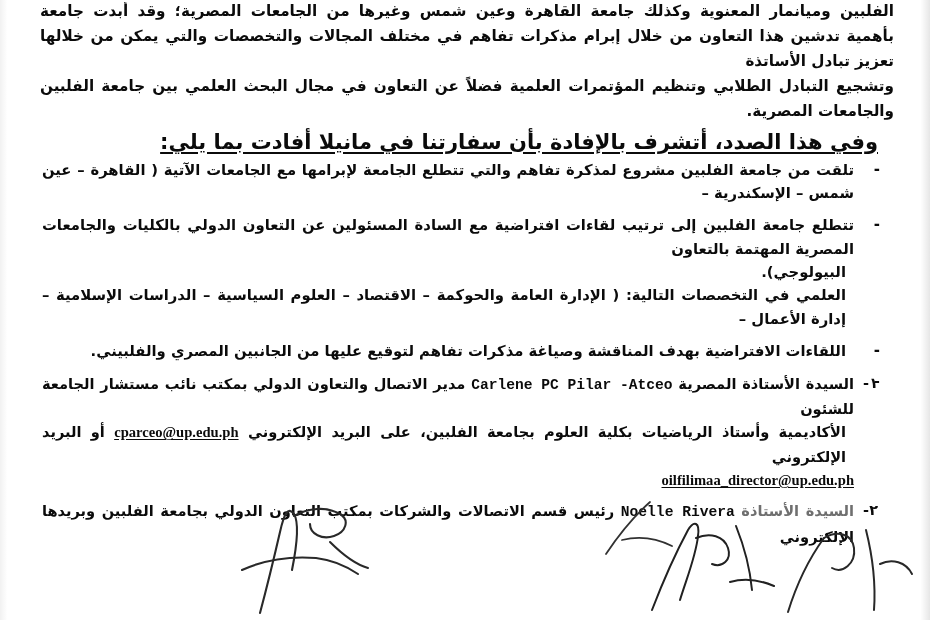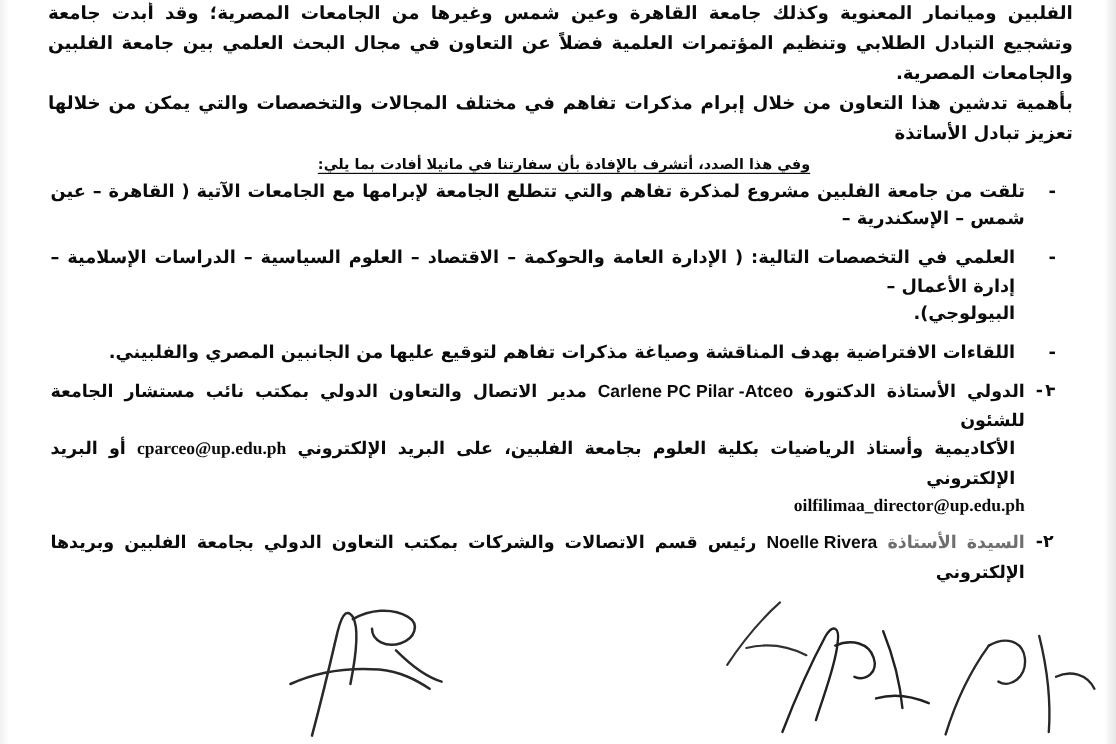--- a/index.html
+++ b/index.html
@@ -43,24 +43,24 @@
     overflow: hidden;
     position: relative;
   }
   .clip-top p {
     position: relative;
     top: -3px;
   }
 
   .lead {
     direction: rtl;
-    text-align: center;
-    font-size: 12px;
-    font-weight: 700;
-    margin: 6px 4px 4px 14px;
+    text-align: right;
+    font-size: 21px;
+    font-weight: 700;
+    margin: 6px 26px 4px 14px;
     text-decoration: underline;
     text-underline-offset: 3px;
   }
 
   
   ul.dash-list {
     list-style: none;
     margin: 4px 16px 0 16px;
     padding: 0;
     direction: rtl;
@@ -124,28 +124,29 @@
     position: absolute;
     right: 10px;
     top: 0;
     font-size: 14.5px;
     font-weight: 700;
   }
   .latin {
     direction: ltr;
     unicode-bidi: embed;
     display: inline-block;
-    font-family: Liberation Sans, sans-serif;
+    font-family: Liberation Mono, monospace;
     font-weight: 700;
   }
   .email {
     direction: ltr;
     unicode-bidi: embed;
     display: inline-block;
     font-family: "Liberation Serif", serif;
+    text-decoration: underline;
     text-underline-offset: 2px;
     font-weight: 600;
   }
   .center-line {
     text-align: center;
     direction: ltr;
     margin: 1px 0 2px 0;
   }
   .faded { color: #6f6f6f; }
 
@@ -170,50 +171,51 @@
 </style>
 </head>
 <body>
 
 <div class="page">
 
   <div class="intro">
     <div class="clip-top">
       <p>الفلبين وميانمار المعنوية وكذلك جامعة القاهرة وعين شمس وغيرها من الجامعات المصرية؛ وقد أبدت جامعة الفلبين ترحيبها</p>
     </div>
+    <p>بأهمية تدشين هذا التعاون من خلال إبرام مذكرات تفاهم في مختلف المجالات والتخصصات والتي يمكن من خلالها تعزيز تبادل الأساتذة</p>
     <p>وتشجيع التبادل الطلابي وتنظيم المؤتمرات العلمية فضلاً عن التعاون في مجال البحث العلمي بين جامعة الفلبين والجامعات المصرية.</p>
-    <p>بأهمية تدشين هذا التعاون من خلال إبرام مذكرات تفاهم في مختلف المجالات والتخصصات والتي يمكن من خلالها تعزيز تبادل الأساتذة</p>
   </div>
 
   <div class="lead">وفي هذا الصدد، أتشرف بالإفادة بأن سفارتنا في مانيلا أفادت بما يلي:</div>
 
   <ul class="dash-list">
     <li>
       <span class="marker">-</span>
       <span>تلقت من جامعة الفلبين مشروع لمذكرة تفاهم والتي تتطلع الجامعة لإبرامها مع الجامعات الآتية ( القاهرة – عين شمس – الإسكندرية –</span>
     </li>
     <li>
       <span class="marker">-</span>
+      <span>تتطلع جامعة الفلبين إلى ترتيب لقاءات افتراضية مع السادة المسئولين عن التعاون الدولي بالكليات والجامعات المصرية المهتمة بالتعاون</span>
+      <span class="sub-line">البيولوجي).</span>
       <span class="sub-line">العلمي في التخصصات التالية: ( الإدارة العامة والحوكمة – الاقتصاد – العلوم السياسية – الدراسات الإسلامية – إدارة الأعمال –</span>
-      <span class="sub-line">البيولوجي).</span>
     </li>
     <li>
       <span class="marker">-</span>
       <span class="sub-line">اللقاءات الافتراضية بهدف المناقشة وصياغة مذكرات تفاهم لتوقيع عليها من الجانبين المصري والفلبيني.</span>
     </li>
   </ul>
 
   <div class="contacts-lead">
     <span class="marker">-</span>
   </div>
 
   <ol class="num-list">
     <li>
       <span class="marker">١-</span>
-      <span>الدولي الأستاذة الدكتورة</span>
+      <span>السيدة الأستاذة المصرية</span>
       <span class="latin">Carlene PC Pilar -Atceo</span>
       <span>مدير الاتصال والتعاون الدولي بمكتب نائب مستشار الجامعة للشئون</span>
       <span class="sub-line">
         <span>الأكاديمية وأستاذ الرياضيات بكلية العلوم بجامعة الفلبين، على البريد الإلكتروني</span>
         <span class="email">cparceo@up.edu.ph</span>
         <span>أو البريد الإلكتروني</span>
       </span>
       <span class="center-line">
         <span class="email">oilfilimaa_director@up.edu.ph</span>
       </span>

